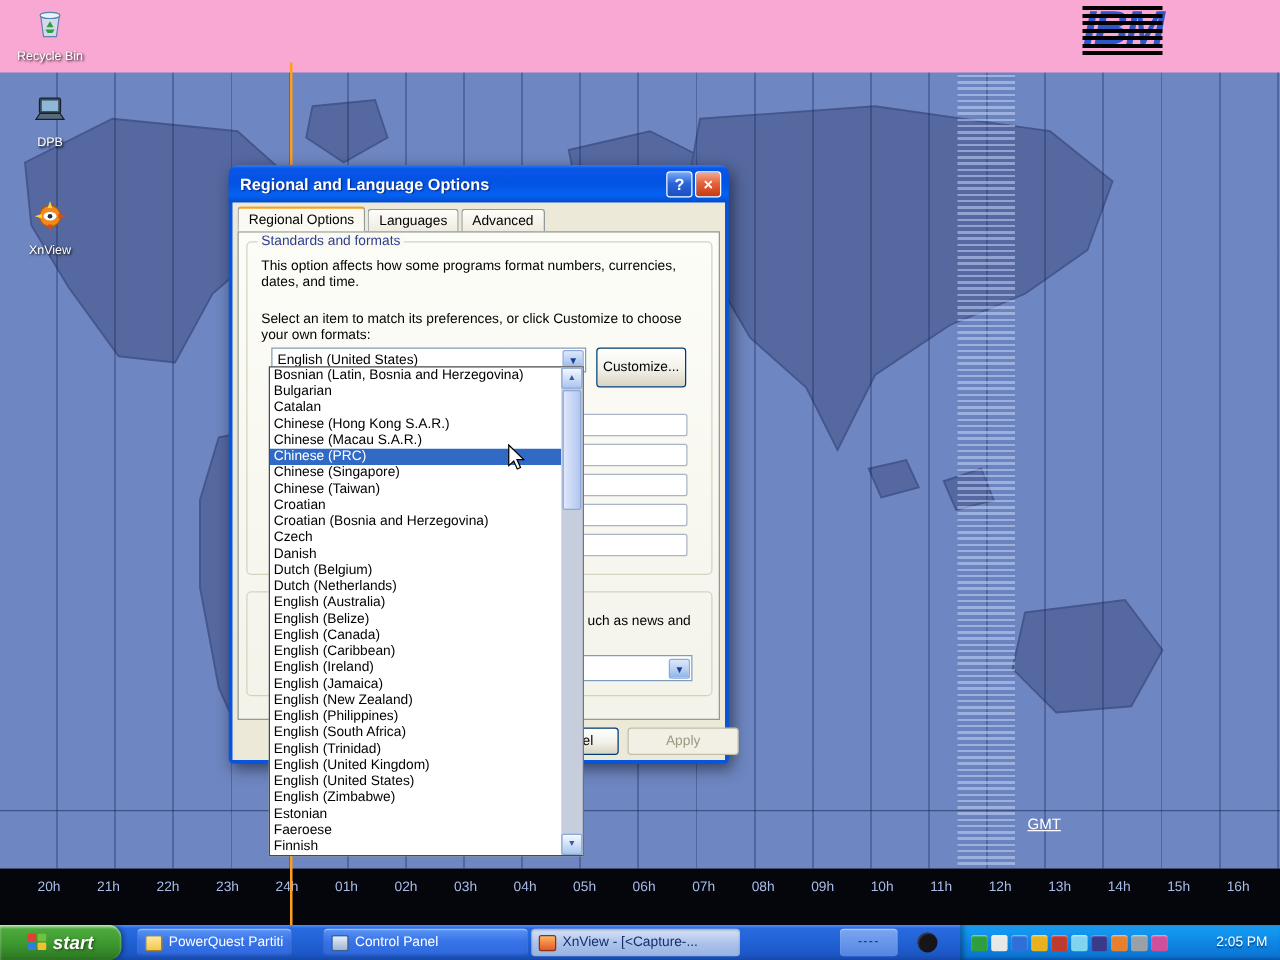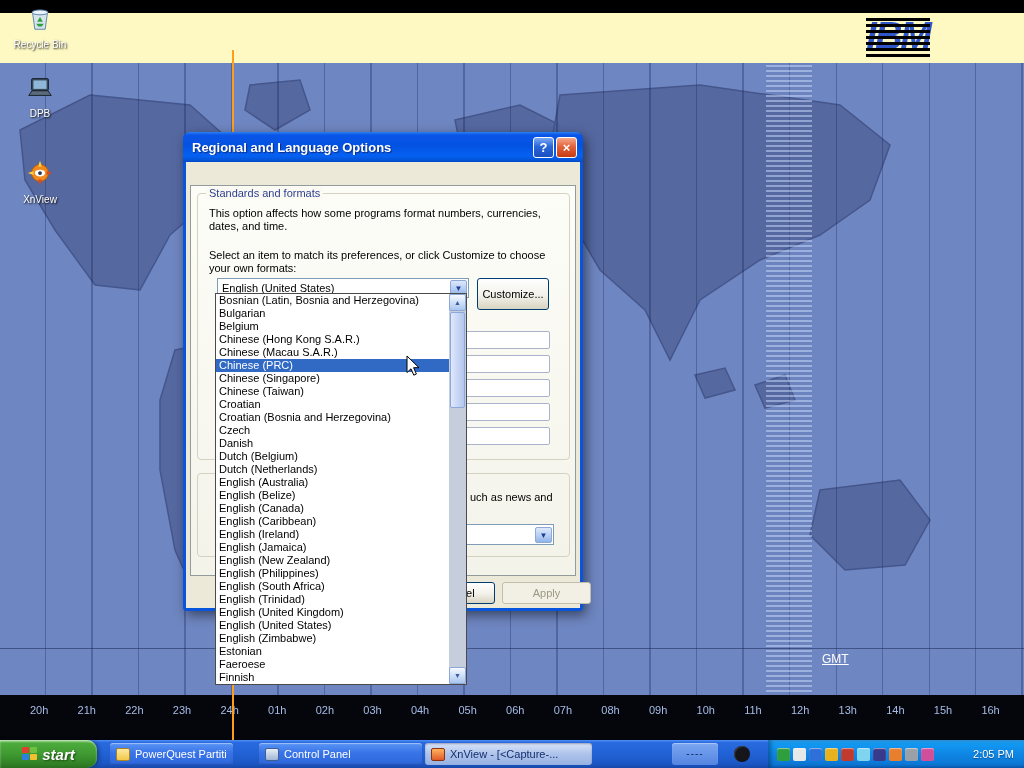--- a/index.html
+++ b/index.html
@@ -11,21 +11,21 @@
   .wallpaper { position:absolute; left:0; top:50px; width:1024px; height:645px; background:#6e86c1; z-index:1; overflow:hidden; }
   .map-svg { position:absolute; inset:0; }
   .tz-lines { position:absolute; inset:0; background:repeating-linear-gradient(90deg, transparent 0 45px, rgba(15,30,80,.30) 45px 46.5px); }
   .hatch { position:absolute; left:766px; top:0; width:46px; height:645px;
            background:repeating-linear-gradient(180deg, rgba(195,212,245,.55) 0 2px, rgba(90,110,170,.12) 2px 5px); }
   .map-bottom-line { position:absolute; left:0; top:598px; width:100%; height:1px; background:rgba(18,32,78,.5); }
   .gmt { position:absolute; left:822px; top:602px; color:#ffffff; font-size:12px; text-decoration:underline; }
   .orange-line { position:absolute; left:232px; top:50px; width:2px; height:690px; background:#ff9d1d; z-index:3; }
 
   
-  .topbar { position:absolute; left:0; top:13px; width:1024px; height:50px; background:#fef9c3; z-index:2; }
+  .topbar { position:absolute; left:0; top:0; width:1024px; height:58px; background:#f9a8d4; z-index:2; }
   .ibm { position:absolute; right:94px; top:2px; font:italic 900 38px "Liberation Sans",sans-serif; letter-spacing:-2px; color:#2f55c8; }
   .ibm::after { content:""; position:absolute; inset:0; background:repeating-linear-gradient(180deg, transparent 0 3px, #000 3px 6px); }
 
   .bottomband { position:absolute; left:0; bottom:28px; width:1024px; height:45px; background:#04060c; z-index:2;
                 display:flex; justify-content:space-between; align-items:flex-start; padding:9px 24px 0 30px;
                 color:#a9bce8; font-size:11px; }
 
   
   .dicon { position:absolute; width:64px; text-align:center; z-index:4; cursor:default; }
   .dicon .ig { width:30px; height:30px; margin:0 auto 2px; }
@@ -221,20 +221,25 @@
     <span>16h</span>
   </div>
 
   <div class="dialog">
     <div class="titlebar">
       <span class="title-text">Regional and Language Options</span>
       <span class="tbtn help">?</span>
       <span class="tbtn close">×</span>
     </div>
     <div class="dbody">
+      <div class="tabstrip">
+        <div class="tab active">Regional Options</div>
+        <div class="tab">Languages</div>
+        <div class="tab">Advanced</div>
+      </div>
       <div class="tabpage">
 
         <div class="groupbox" id="grp-standards">
           <span class="glabel">Standards and formats</span>
           <div class="ptext p1">This option affects how some programs format numbers, currencies, dates, and time.</div>
           <div class="ptext p2">Select an item to match its preferences, or click Customize to choose your own formats:</div>
           <div class="combo" id="format-combo">
             <span class="val">English (United States)</span>
             <span class="drop">▼</span>
           </div>
@@ -257,21 +262,21 @@
       </div>
       <button class="xpbtn" id="btn-cancel">Cancel</button>
       <button class="xpbtn disabled" id="btn-apply">Apply</button>
     </div>
   </div>
 
   <div class="droplist">
     <div class="litems">
       <div class="li">Bosnian (Latin, Bosnia and Herzegovina)</div>
       <div class="li">Bulgarian</div>
-      <div class="li">Belgium</div>
+      <div class="li">Catalan</div>
       <div class="li">Chinese (Hong Kong S.A.R.)</div>
       <div class="li">Chinese (Macau S.A.R.)</div>
       <div class="li sel">Chinese (PRC)</div>
       <div class="li">Chinese (Singapore)</div>
       <div class="li">Chinese (Taiwan)</div>
       <div class="li">Croatian</div>
       <div class="li">Croatian (Bosnia and Herzegovina)</div>
       <div class="li">Czech</div>
       <div class="li">Danish</div>
       <div class="li">Dutch (Belgium)</div>

